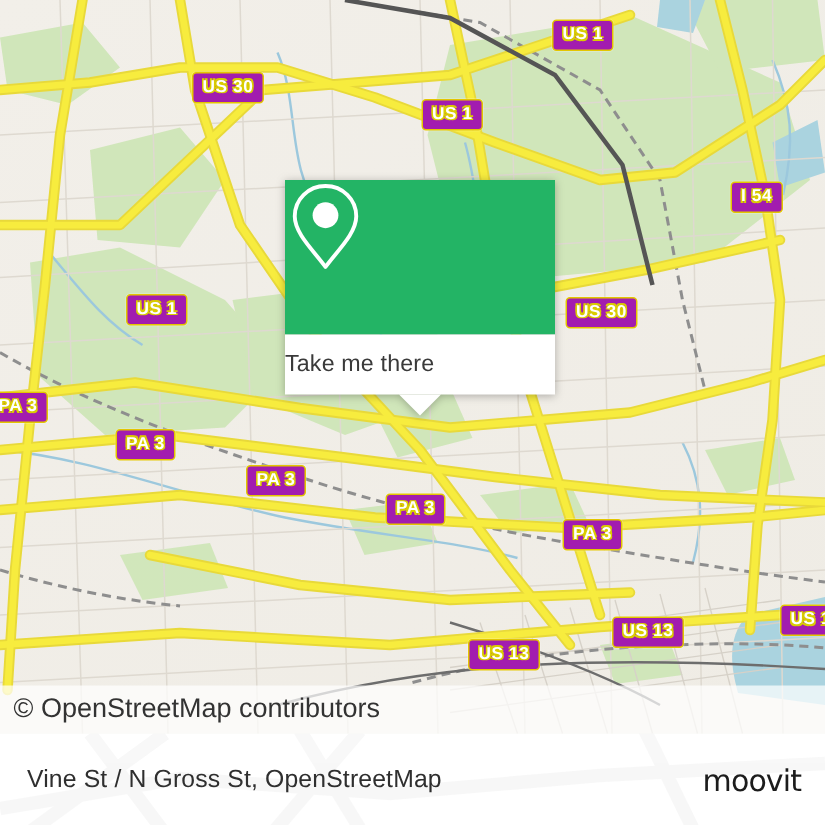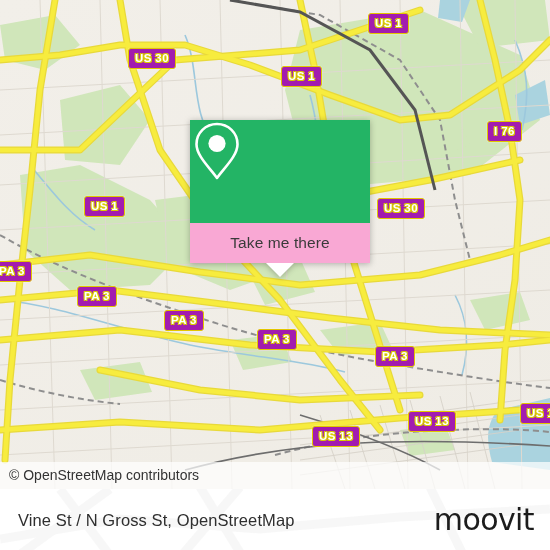--- a/index.html
+++ b/index.html
@@ -40,59 +40,59 @@
   #popup{
     position:absolute; left:190px; top:120px;
     width:180px;
     filter:drop-shadow(0 1px 3px rgba(0,0,0,.28));
   }
   #popup-head{
     height:103px; background:#23b465;
     display:flex; align-items:center; justify-content:center;
   }
   #popup-foot{
-    height:40px; background:#f9a8d4;
-    display:flex; align-items:center; justify-content:center;
+    height:40px; background:#ffffff;
+    display:flex; align-items:center; 
     position:relative;
   }
   #popup-foot-label{
     font-size:15.5px; color:#3a3a3a; letter-spacing:.1px;
   }
   #popup-tail{
     position:absolute; left:50%; bottom:-14px; transform:translateX(-50%);
     width:0; height:0;
     border-left:14px solid transparent;
     border-right:14px solid transparent;
     border-top:14px solid #fff;
   }
 
   
   #attrib{
     position:absolute; left:0; bottom:0; width:100%;
     background:rgba(255,255,255,.72);
-    font-size:14px; color:#333;
+    font-size:18px; color:#333;
     padding:5px 4px 6px 9px;
   }
 
   
   #bottombar{
     position:absolute; left:0; top:489px; width:550px; height:61px;
     background:#ffffff; overflow:hidden;
   }
   #bottombar svg{ position:absolute; left:0; top:-120px; opacity:.55; }
   #place-name{
     position:absolute; left:18px; top:50%; transform:translateY(-50%);
     font-size:16.5px; color:#2f2f2f; letter-spacing:.1px; z-index:3;
   }
   #brand{
     position:absolute; right:16px; top:50%; transform:translateY(-50%);
     display:flex; align-items:center; z-index:3;
   }
   #brand-word{
-    font-size:30px; color:#1c1c1c; letter-spacing:-.6px;
+    font-size:20px; color:#1c1c1c; letter-spacing:-.6px;
     font-weight:400; line-height:1; margin-left:1px;
     font-family:"DejaVu Sans", sans-serif;
   }
 </style>
 </head>
 <body>
 
 <div id="root">
 
   <div id="map">
@@ -214,21 +214,21 @@
 
       <g stroke="#555" stroke-width="3" fill="none">
         <path d="M230,0 L300,12 L370,50 L415,110 L435,190"></path>
       </g>
     </svg>
 
     <div>
       <div class="shield" style="left:128px;top:48px">US 30</div>
       <div class="shield" style="left:281px;top:66px">US 1</div>
       <div class="shield" style="left:368px;top:13px">US 1</div>
-      <div class="shield" style="left:487px;top:121px">I 76</div>
+      <div class="shield" style="left:487px;top:121px">I 54</div>
       <div class="shield" style="left:84px;top:196px">US 1</div>
       <div class="shield" style="left:377px;top:198px">US 30</div>
       <div class="shield" style="left:-8px;top:261px">PA 3</div>
       <div class="shield" style="left:77px;top:286px">PA 3</div>
       <div class="shield" style="left:164px;top:310px">PA 3</div>
       <div class="shield" style="left:257px;top:329px">PA 3</div>
       <div class="shield" style="left:375px;top:346px">PA 3</div>
       <div class="shield" style="left:312px;top:426px">US 13</div>
       <div class="shield" style="left:408px;top:411px">US 13</div>
       <div class="shield" style="left:520px;top:403px">US 13</div>

